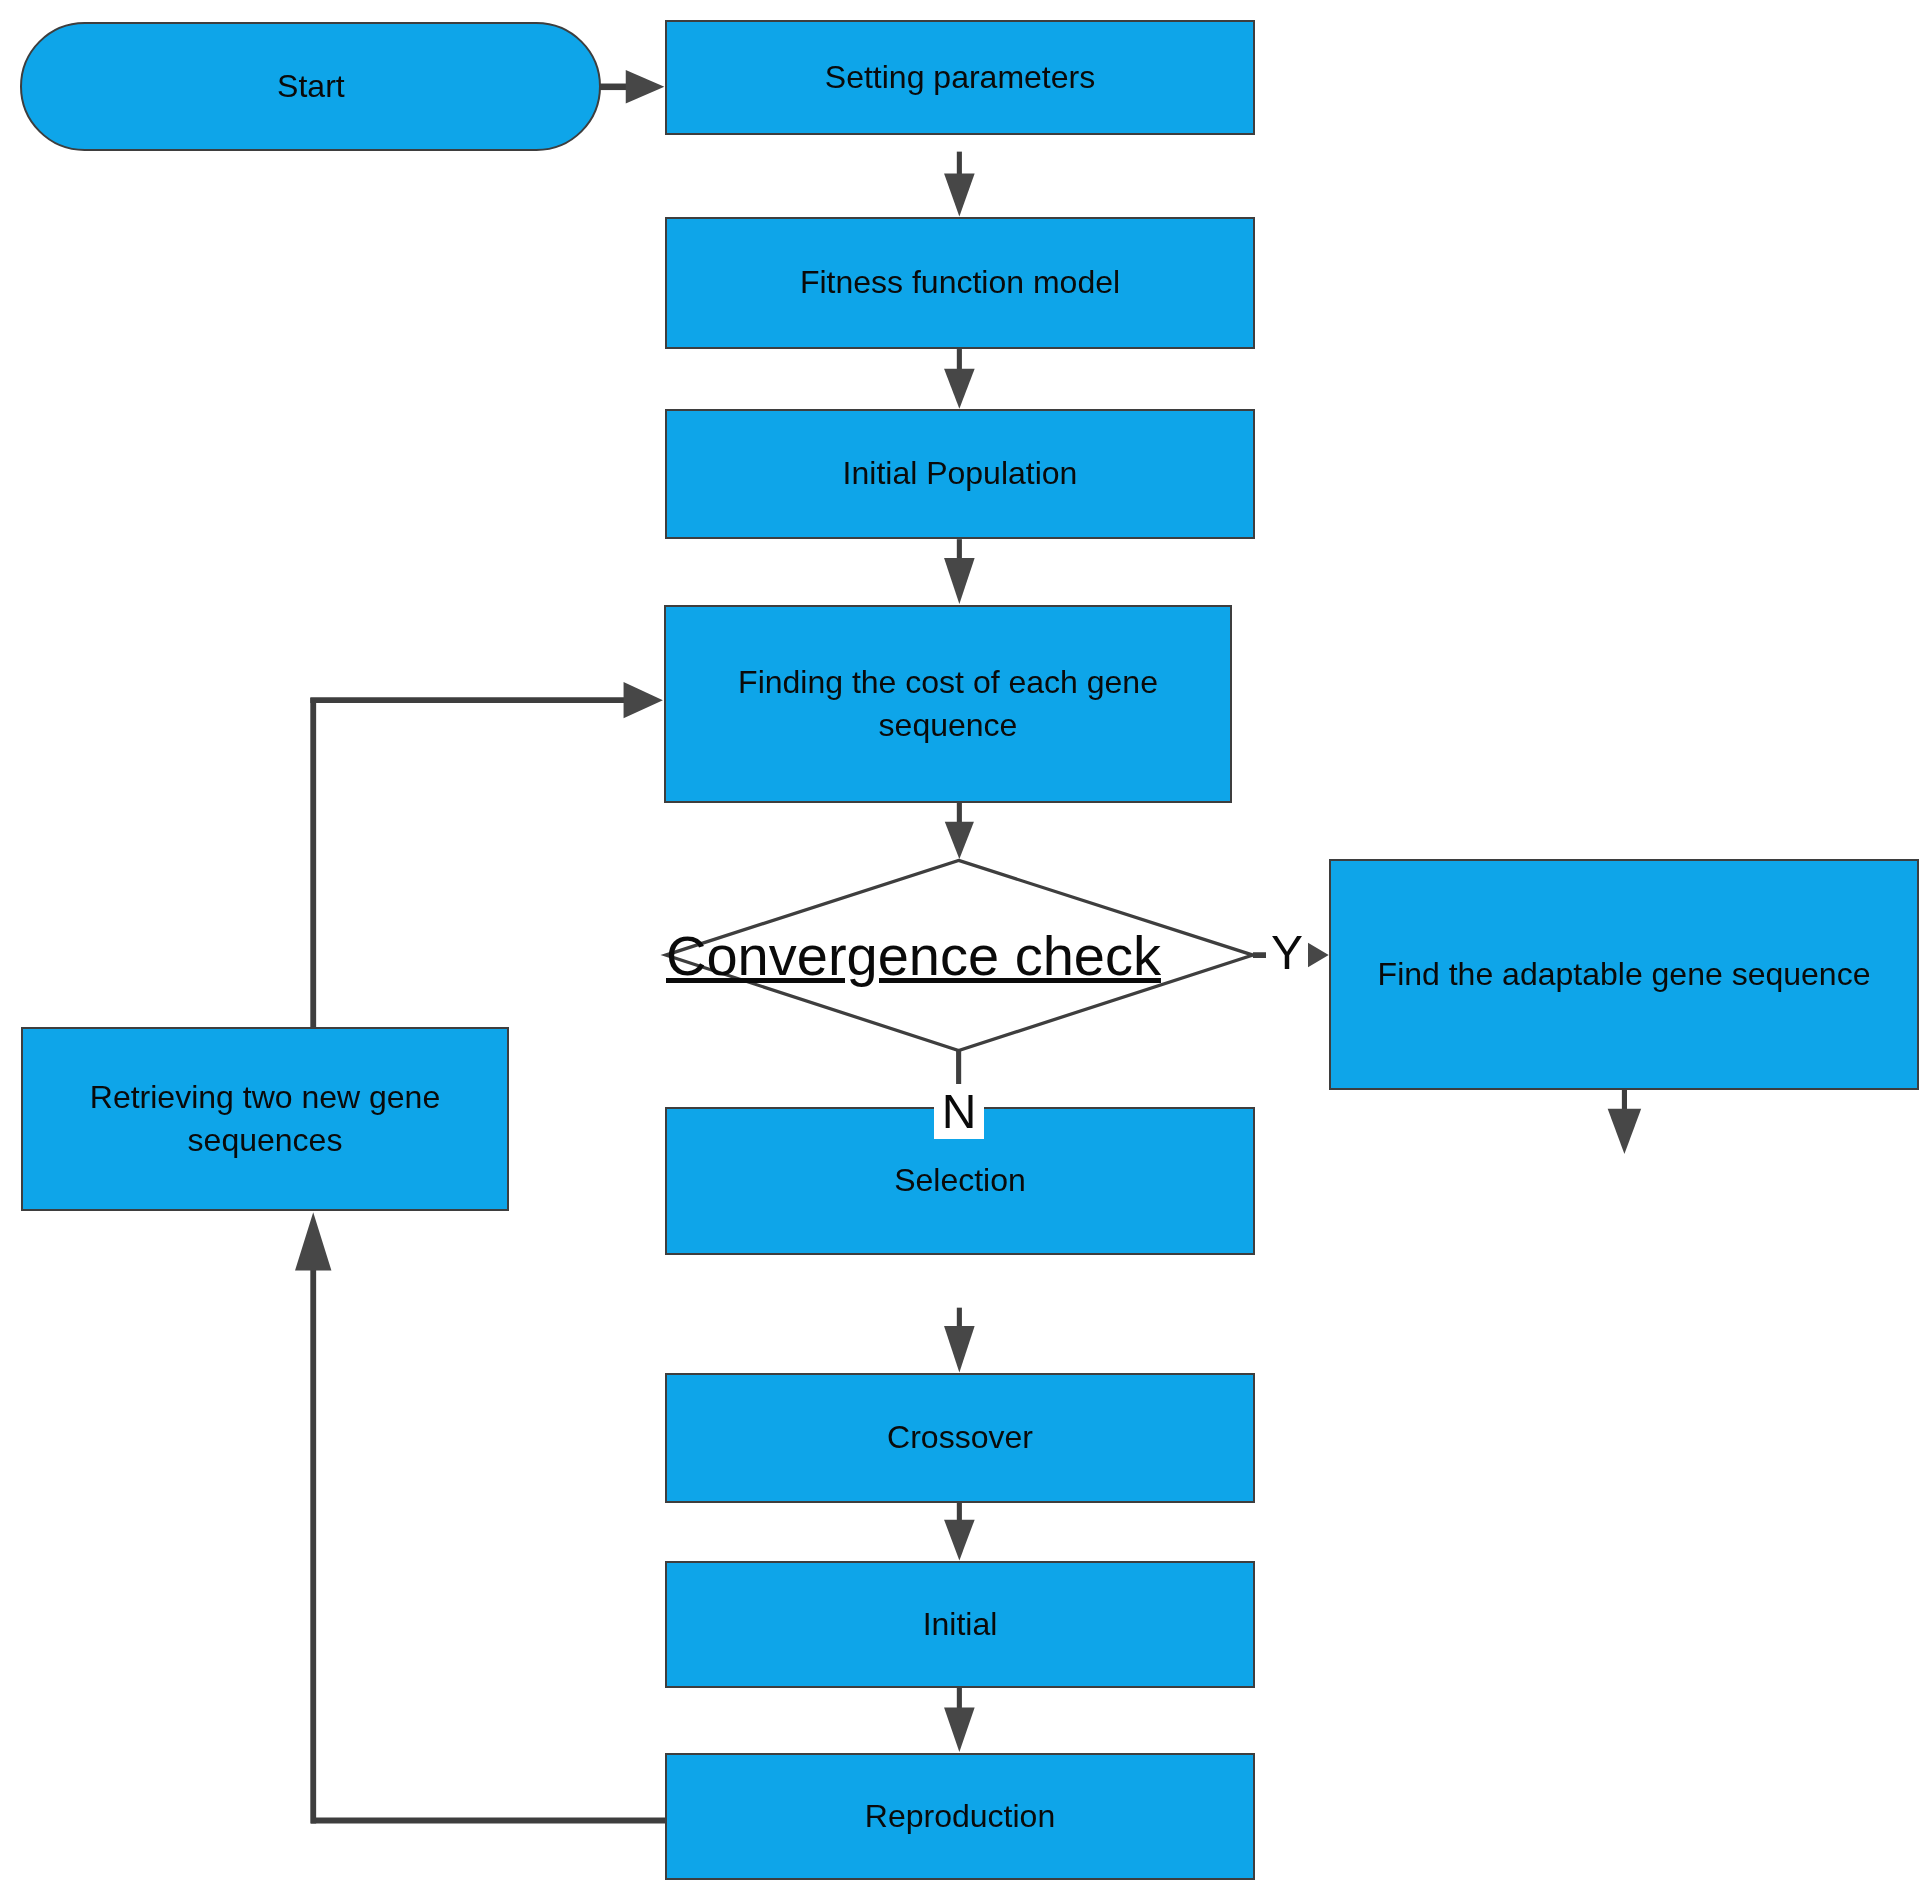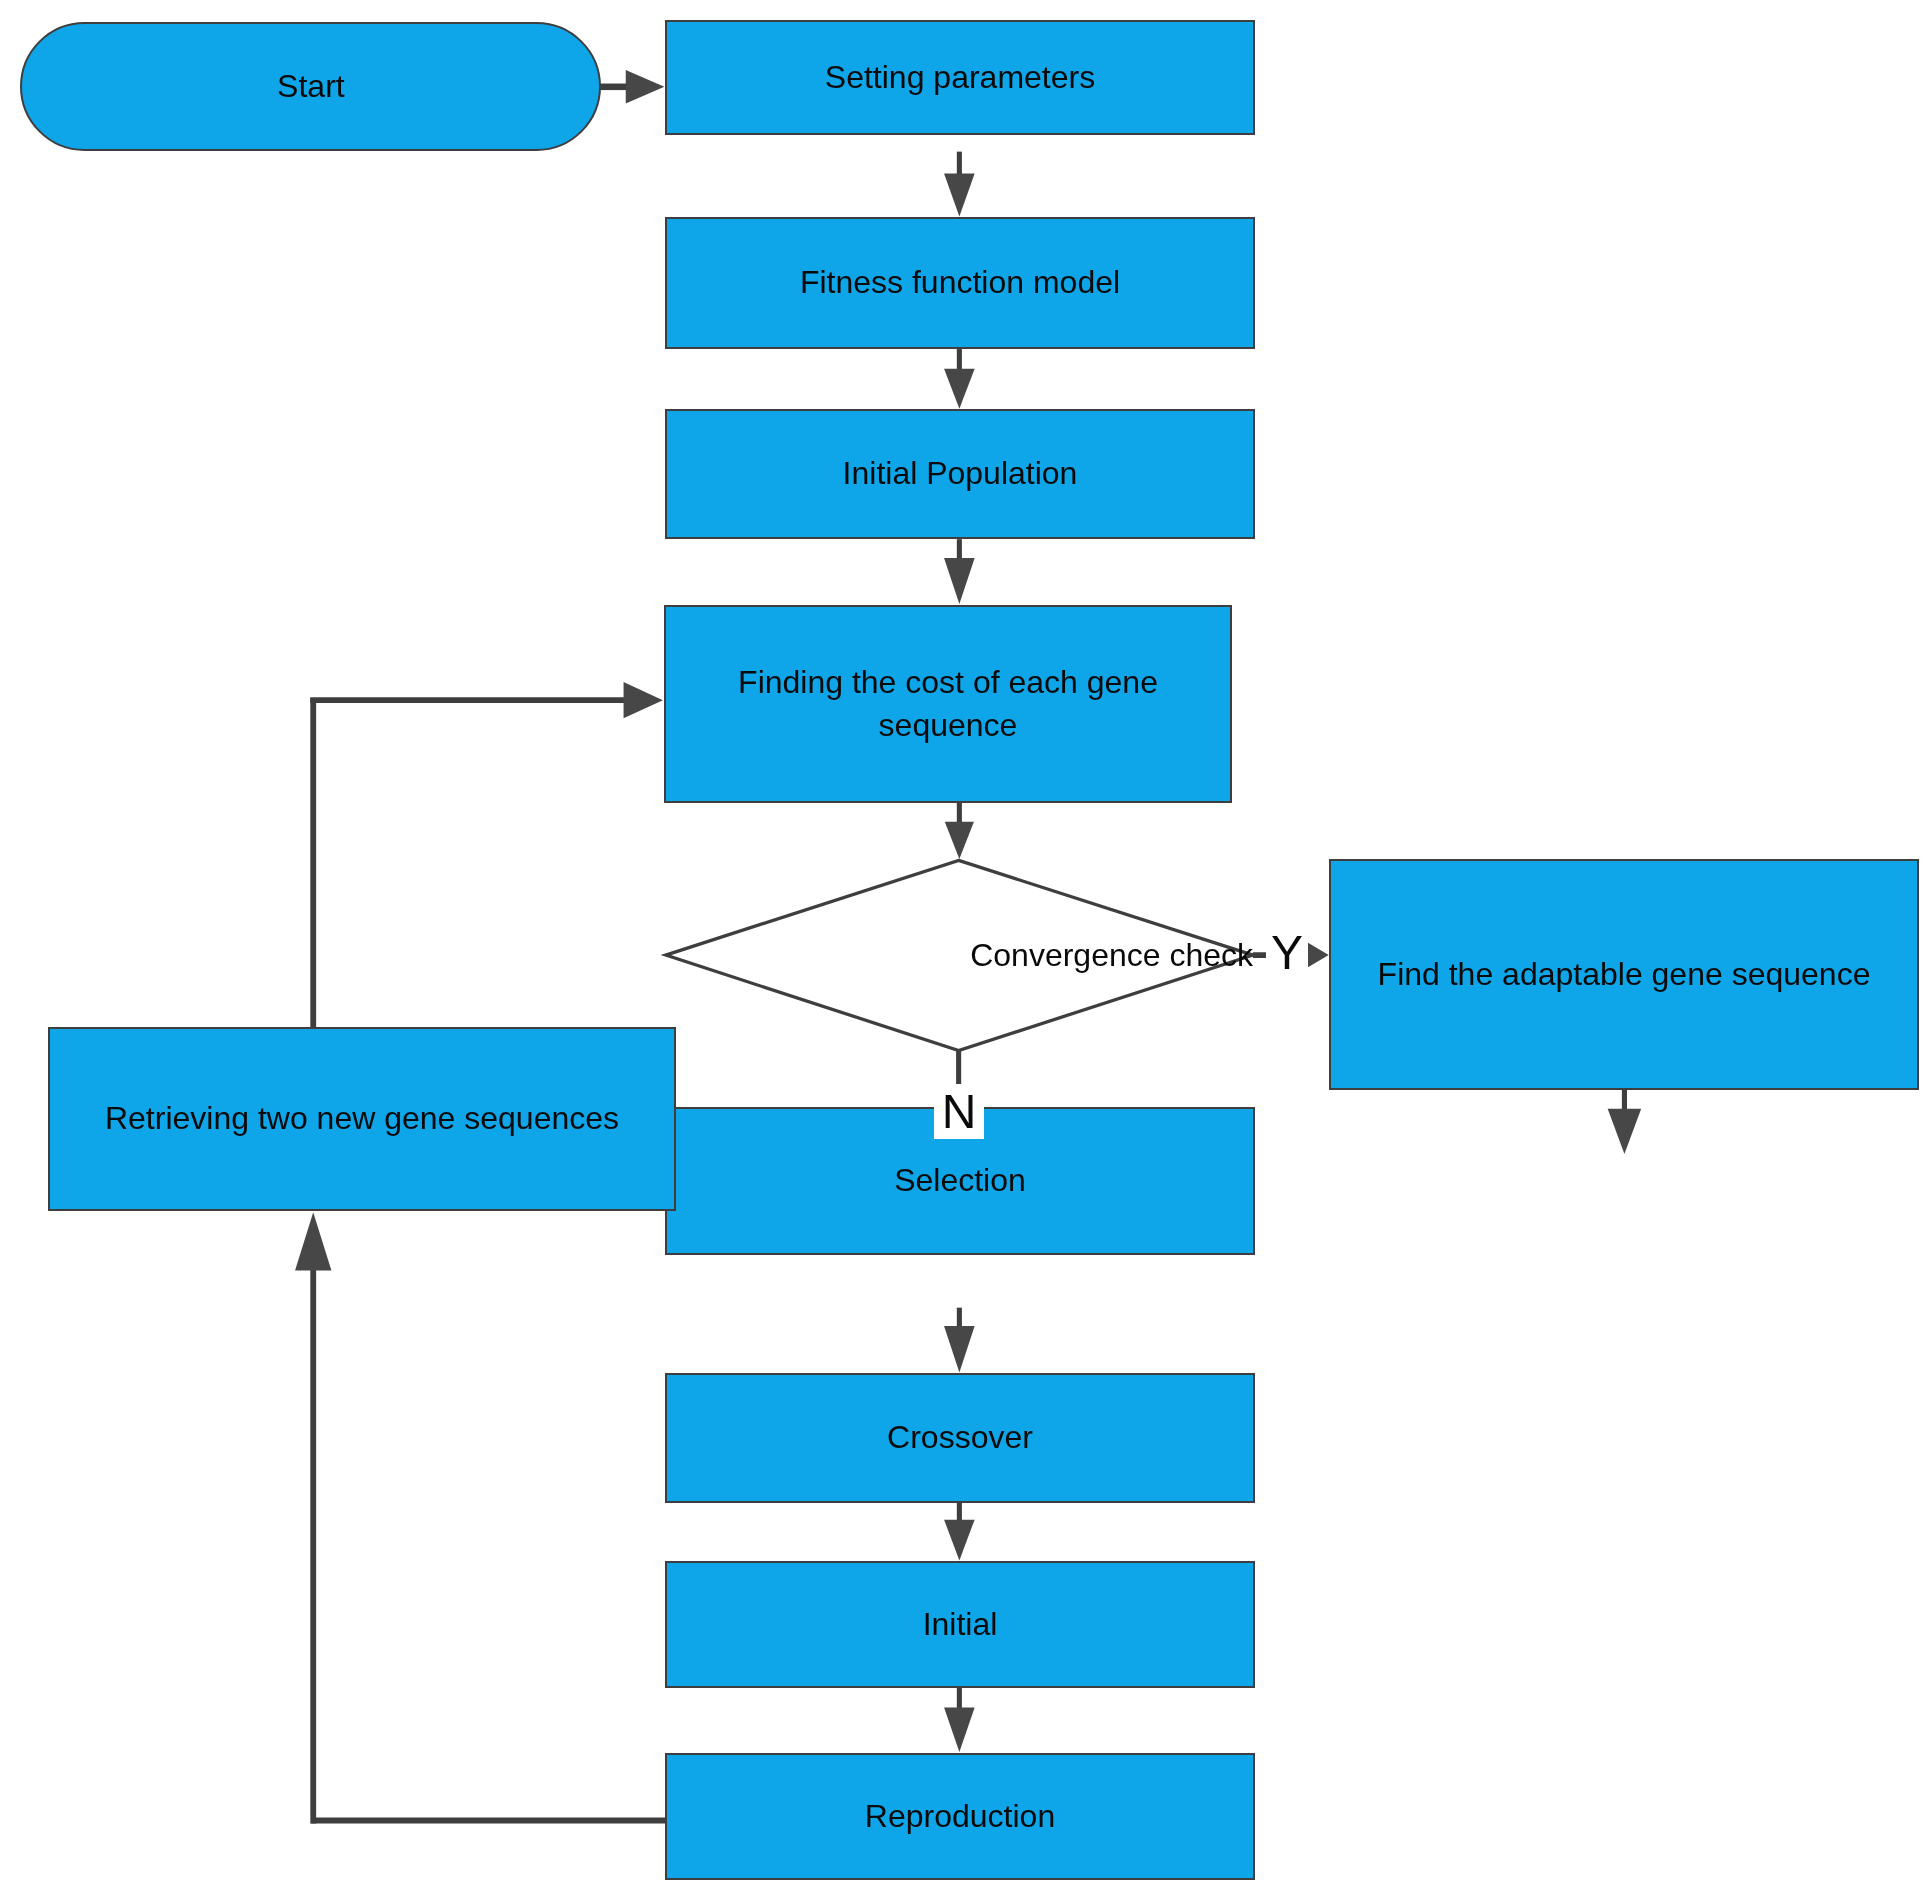--- a/index.html
+++ b/index.html
@@ -36,25 +36,26 @@
     padding: 0 13px;
   }
   .terminator {
     border-width: 2.5px;
     border-radius: 69px;
   }
   .decision-label {
     position: absolute;
     display: flex;
     align-items: center;
-    justify-content: flex-end;
+    justify-content: flex-start;
     text-align: center;
-    font-size: 32px;
+    font-size: 56px;
     background: transparent;
     border: none;
+    text-decoration: underline;
   }
   .edge-label {
     position: absolute;
     background: #ffffff;
     display: flex;
     align-items: center;
     justify-content: center;
     font-size: 48px;
     line-height: 1;
   }
@@ -148,21 +149,21 @@
   </div>
 
   <div class="node" style="left:665px; top:1561px; width:590px; height:127px;">
     <span>Initial</span>
   </div>
 
   <div class="node" style="left:665px; top:1753px; width:590px; height:127px;">
     <span>Reproduction</span>
   </div>
 
-  <div class="node" style="left:21px; top:1027px; width:628px; height:184px;margin-left:27px;">
+  <div class="node" style="left:21px; top:1027px; width:488px; height:184px;">
     <span>Retrieving two new gene sequences</span>
   </div>
 
   <div class="edge-label" style="left:1266px; top:927px; width:42px; height:52px;">
     <span>Y</span>
   </div>
 
   <div class="edge-label" style="left:934px; top:1084px; width:50px; height:55px;">
     <span>N</span>
   </div>

